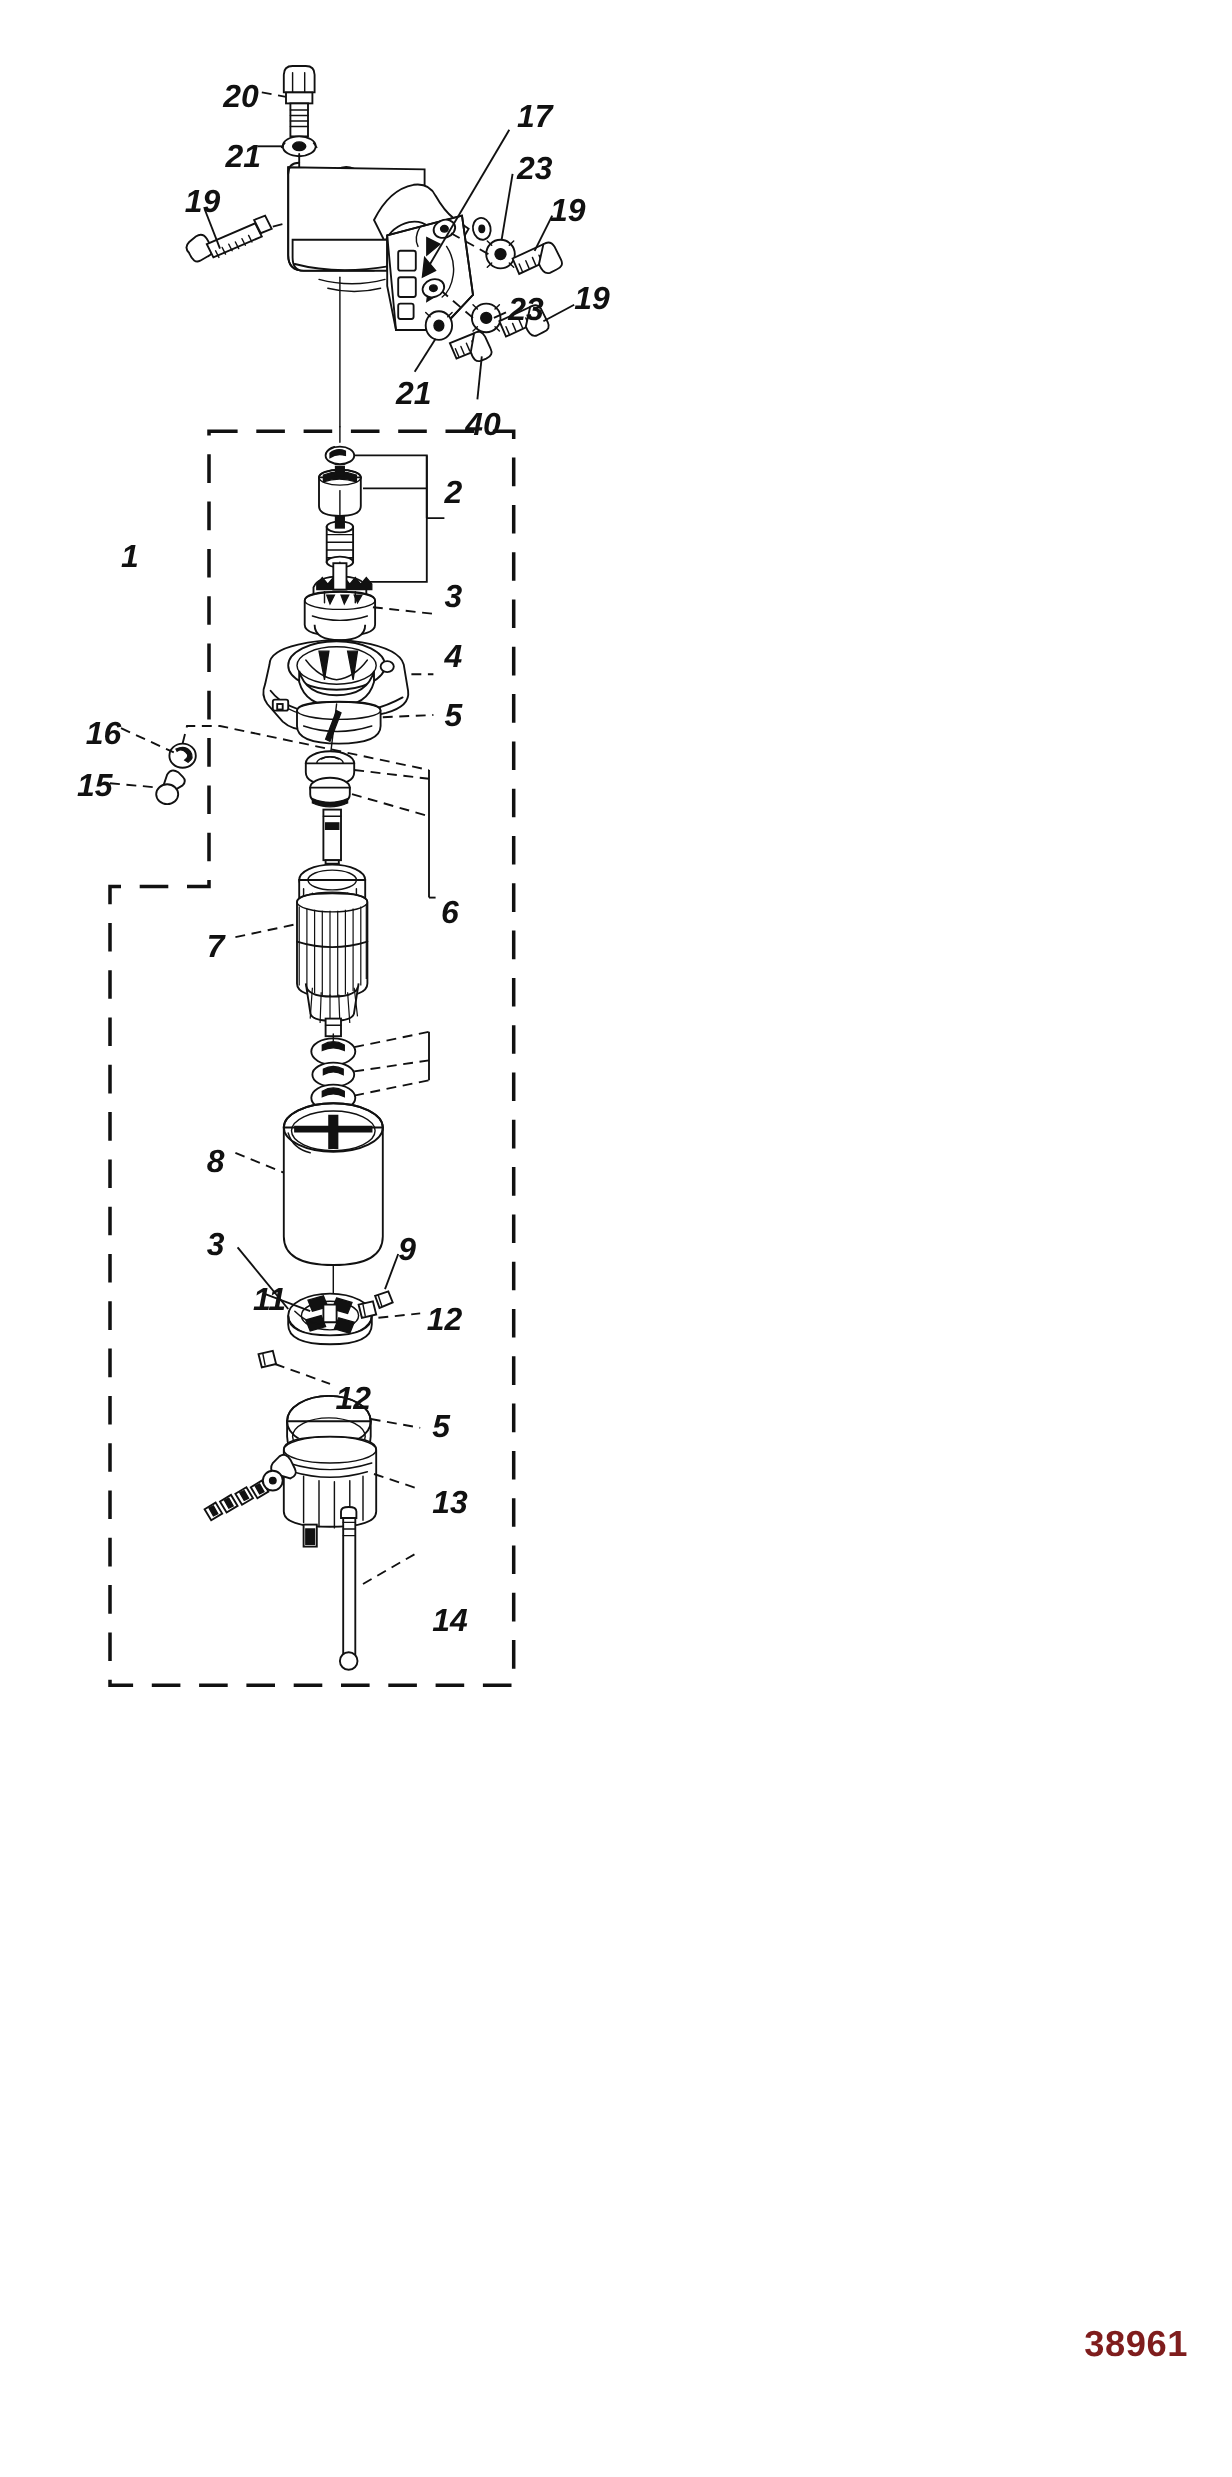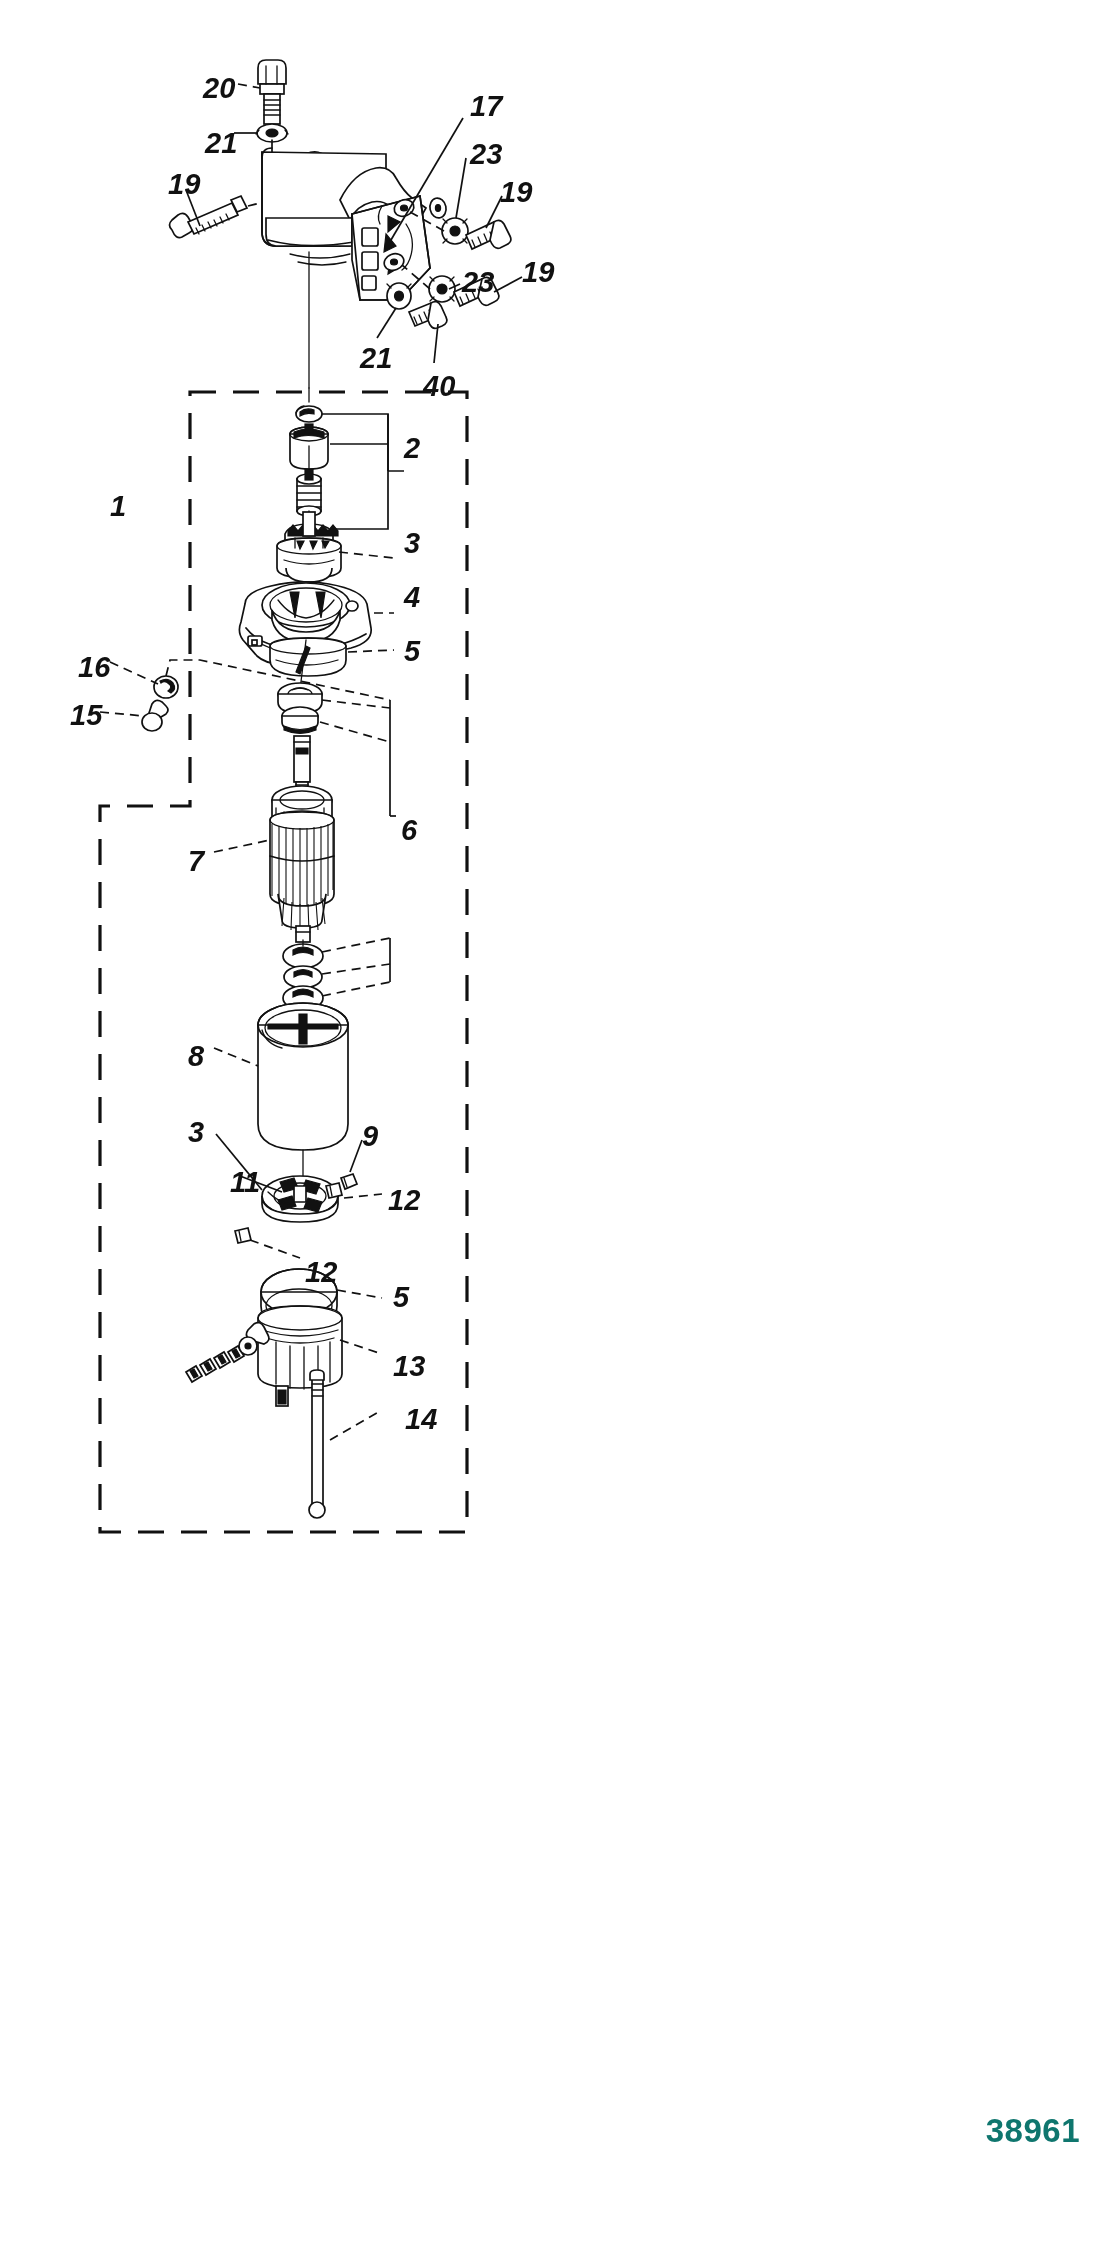--- a/index.html
+++ b/index.html
@@ -33,21 +33,21 @@
     user-select:none;
     white-space:nowrap;
   }
   .drawing-no{
     position:absolute;
     right:40px;
     top:2112px;
     font-family:"Liberation Sans", sans-serif;
     font-weight:bold;
     font-size:33px;
-    color:#0f766e;
+    color:#7f1d1d;
     letter-spacing:0.5px;
   }
   
   .ln{stroke:#111;stroke-width:1.7;fill:none;stroke-linecap:round;}
   .ln-thin{stroke:#111;stroke-width:1.3;fill:none;stroke-linecap:round;}
   .leader{stroke:#111;stroke-width:1.7;fill:none;stroke-dasharray:9 6;stroke-linecap:butt;}
   .leader-solid{stroke:#111;stroke-width:1.7;fill:none;}
   .boundary{stroke:#111;stroke-width:3.2;fill:none;stroke-dasharray:26 17;stroke-linecap:butt;}
   .fill-dark{fill:#111;stroke:#111;stroke-width:1.2;}
   .fill-white{fill:#ffffff;stroke:#111;stroke-width:1.7;}
@@ -428,21 +428,21 @@
   <div class="callout" style="left:401px; top:816px;">6</div>
   <div class="callout" style="left:188px; top:847px;">7</div>
   <div class="callout" style="left:188px; top:1042px;">8</div>
   <div class="callout" style="left:362px; top:1122px;">9</div>
   <div class="callout" style="left:188px; top:1118px;">3</div>
   <div class="callout" style="left:219px; top:1168px;margin-left:11px;">11</div>
   <div class="callout" style="left:388px; top:1186px;">12</div>
   <div class="callout" style="left:305px; top:1258px;">12</div>
   <div class="callout" style="left:393px; top:1283px;">5</div>
   <div class="callout" style="left:393px; top:1352px;">13</div>
-  <div class="callout" style="left:393px; top:1405px;margin-left:12px;">14</div>
+  <div class="callout" style="left:393px; top:1460px;">14</div>
   <div class="callout" style="left:70px;  top:701px;">15</div>
   <div class="callout" style="left:78px;  top:653px;text-align:right;">16</div>
   <div class="callout" style="left:470px; top:92px;">17</div>
   <div class="callout" style="left:168px; top:170px;">19</div>
   <div class="callout" style="left:500px; top:178px;">19</div>
   <div class="callout" style="left:522px; top:258px;">19</div>
   <div class="callout" style="left:203px; top:74px;">20</div>
   <div class="callout" style="left:205px; top:129px;">21</div>
   <div class="callout" style="left:360px; top:344px;">21</div>
   <div class="callout" style="left:423px; top:372px;">40</div>

